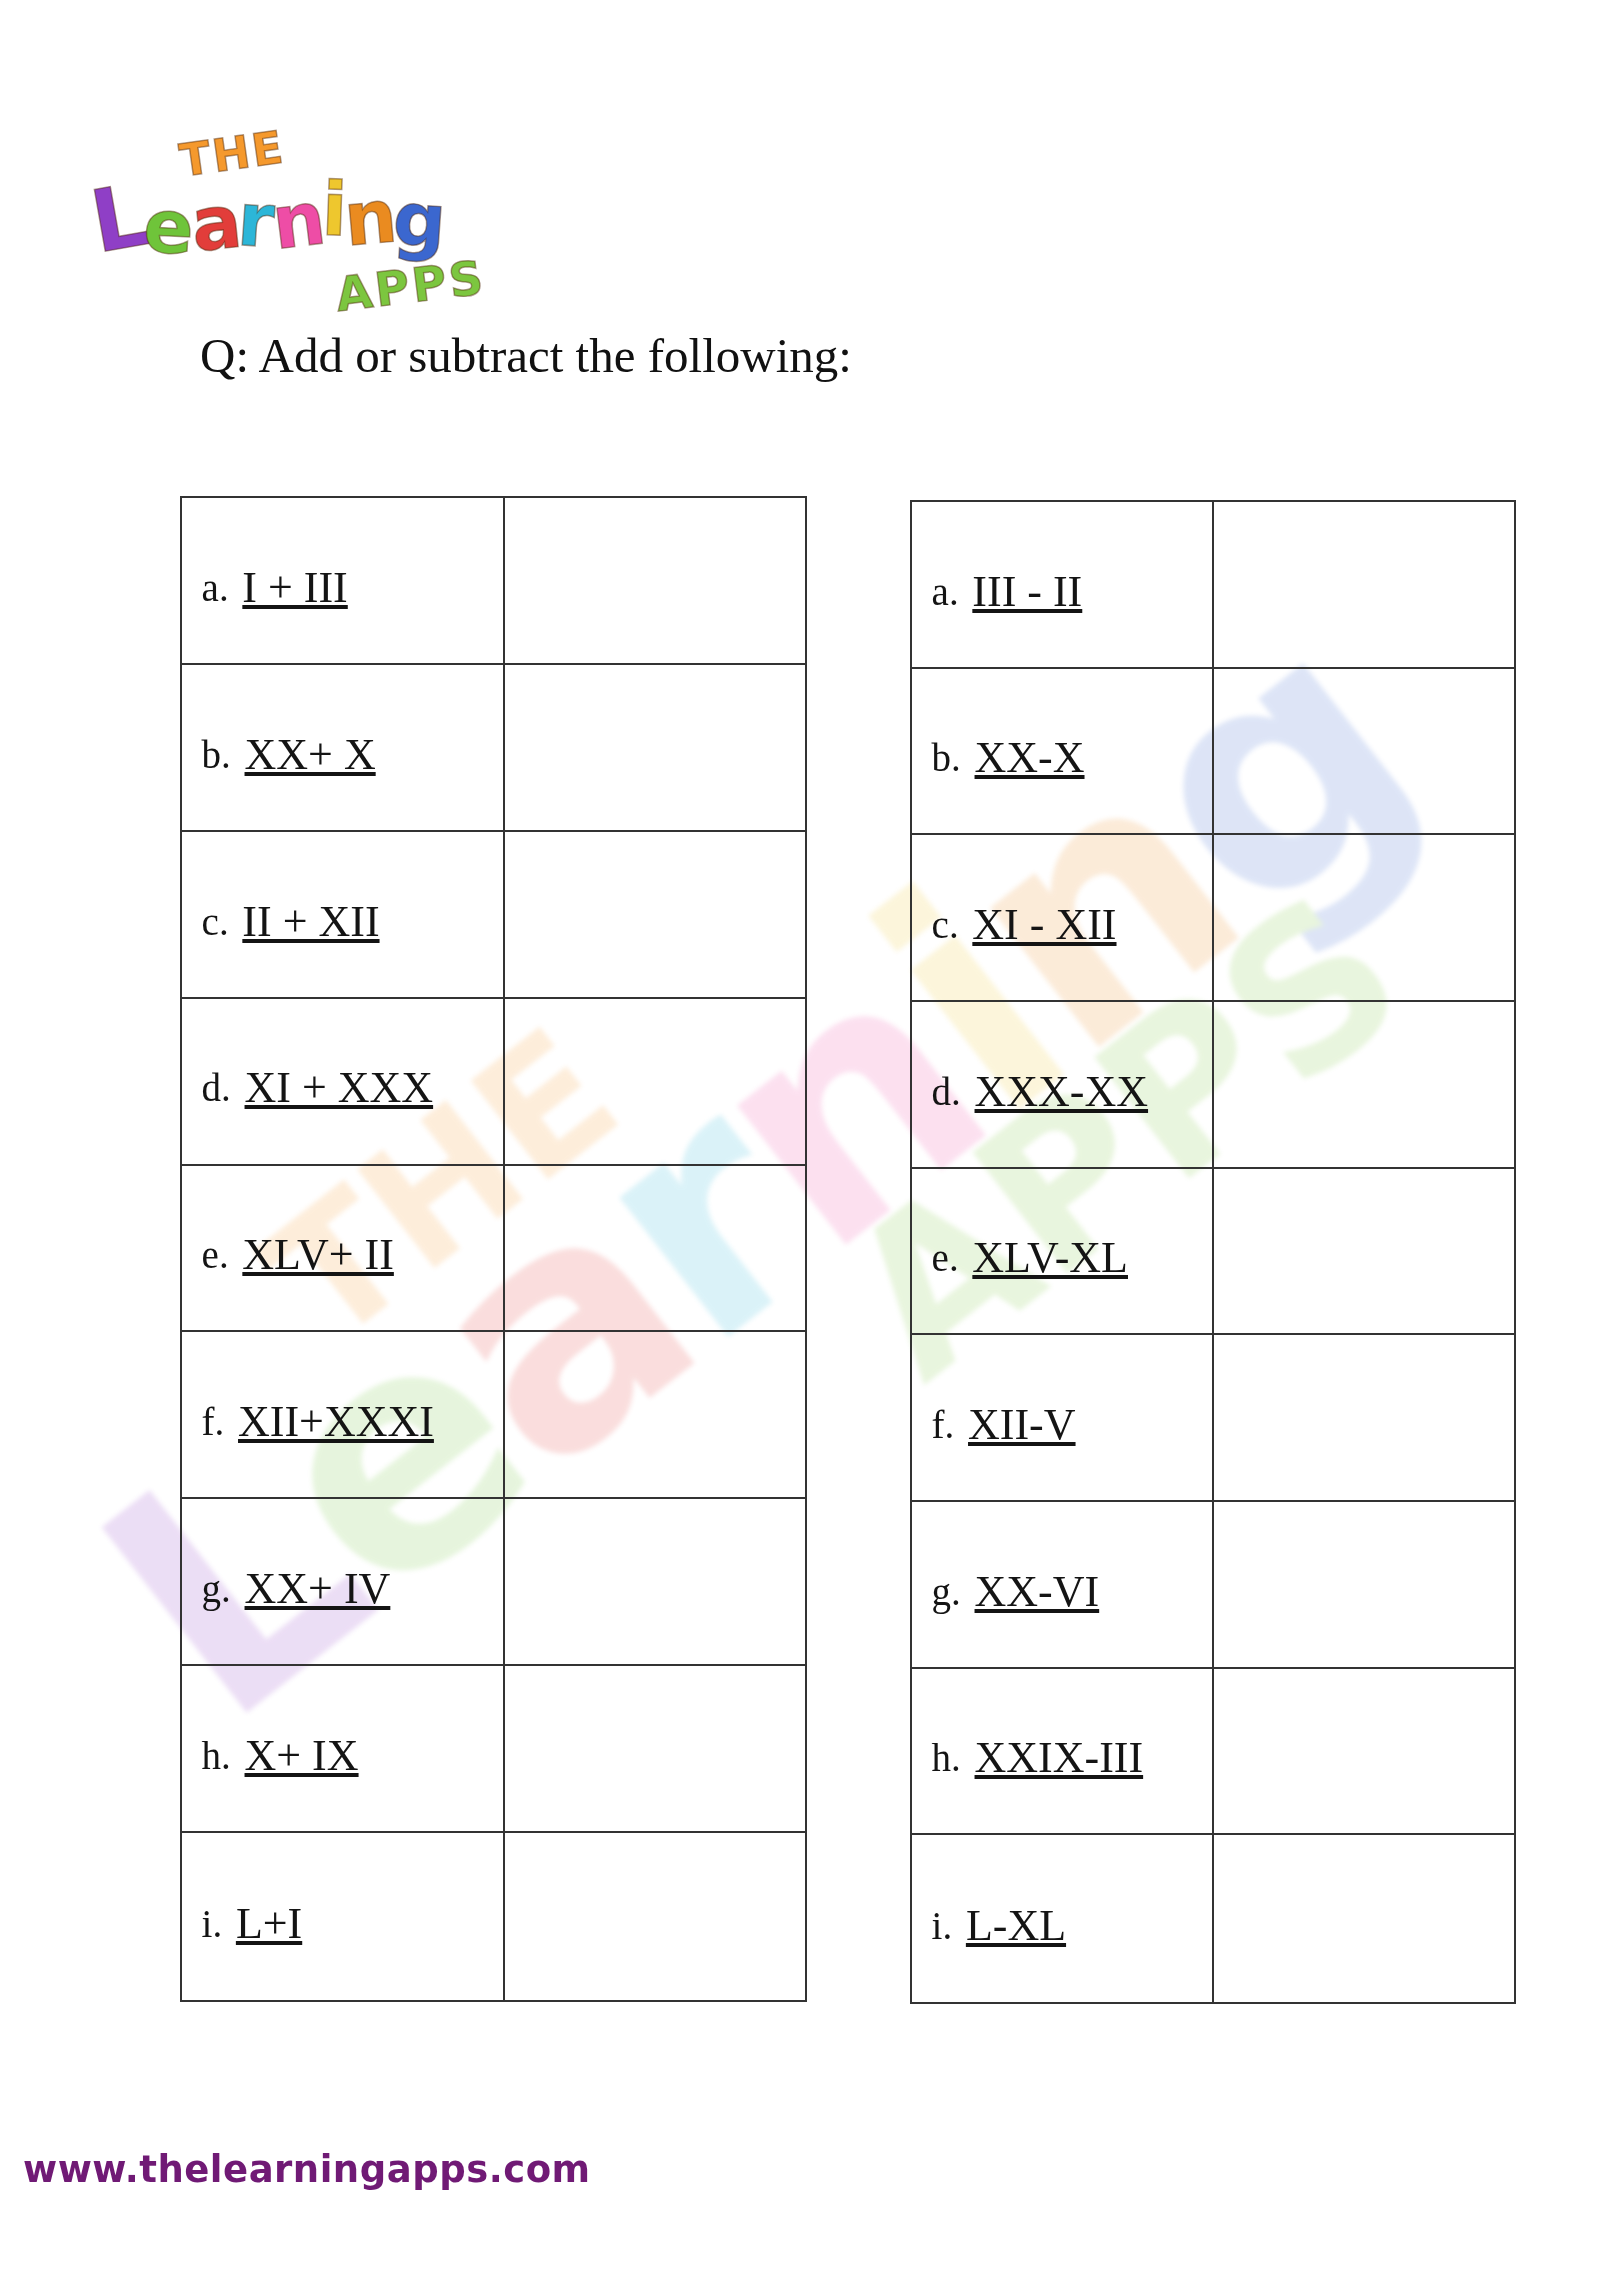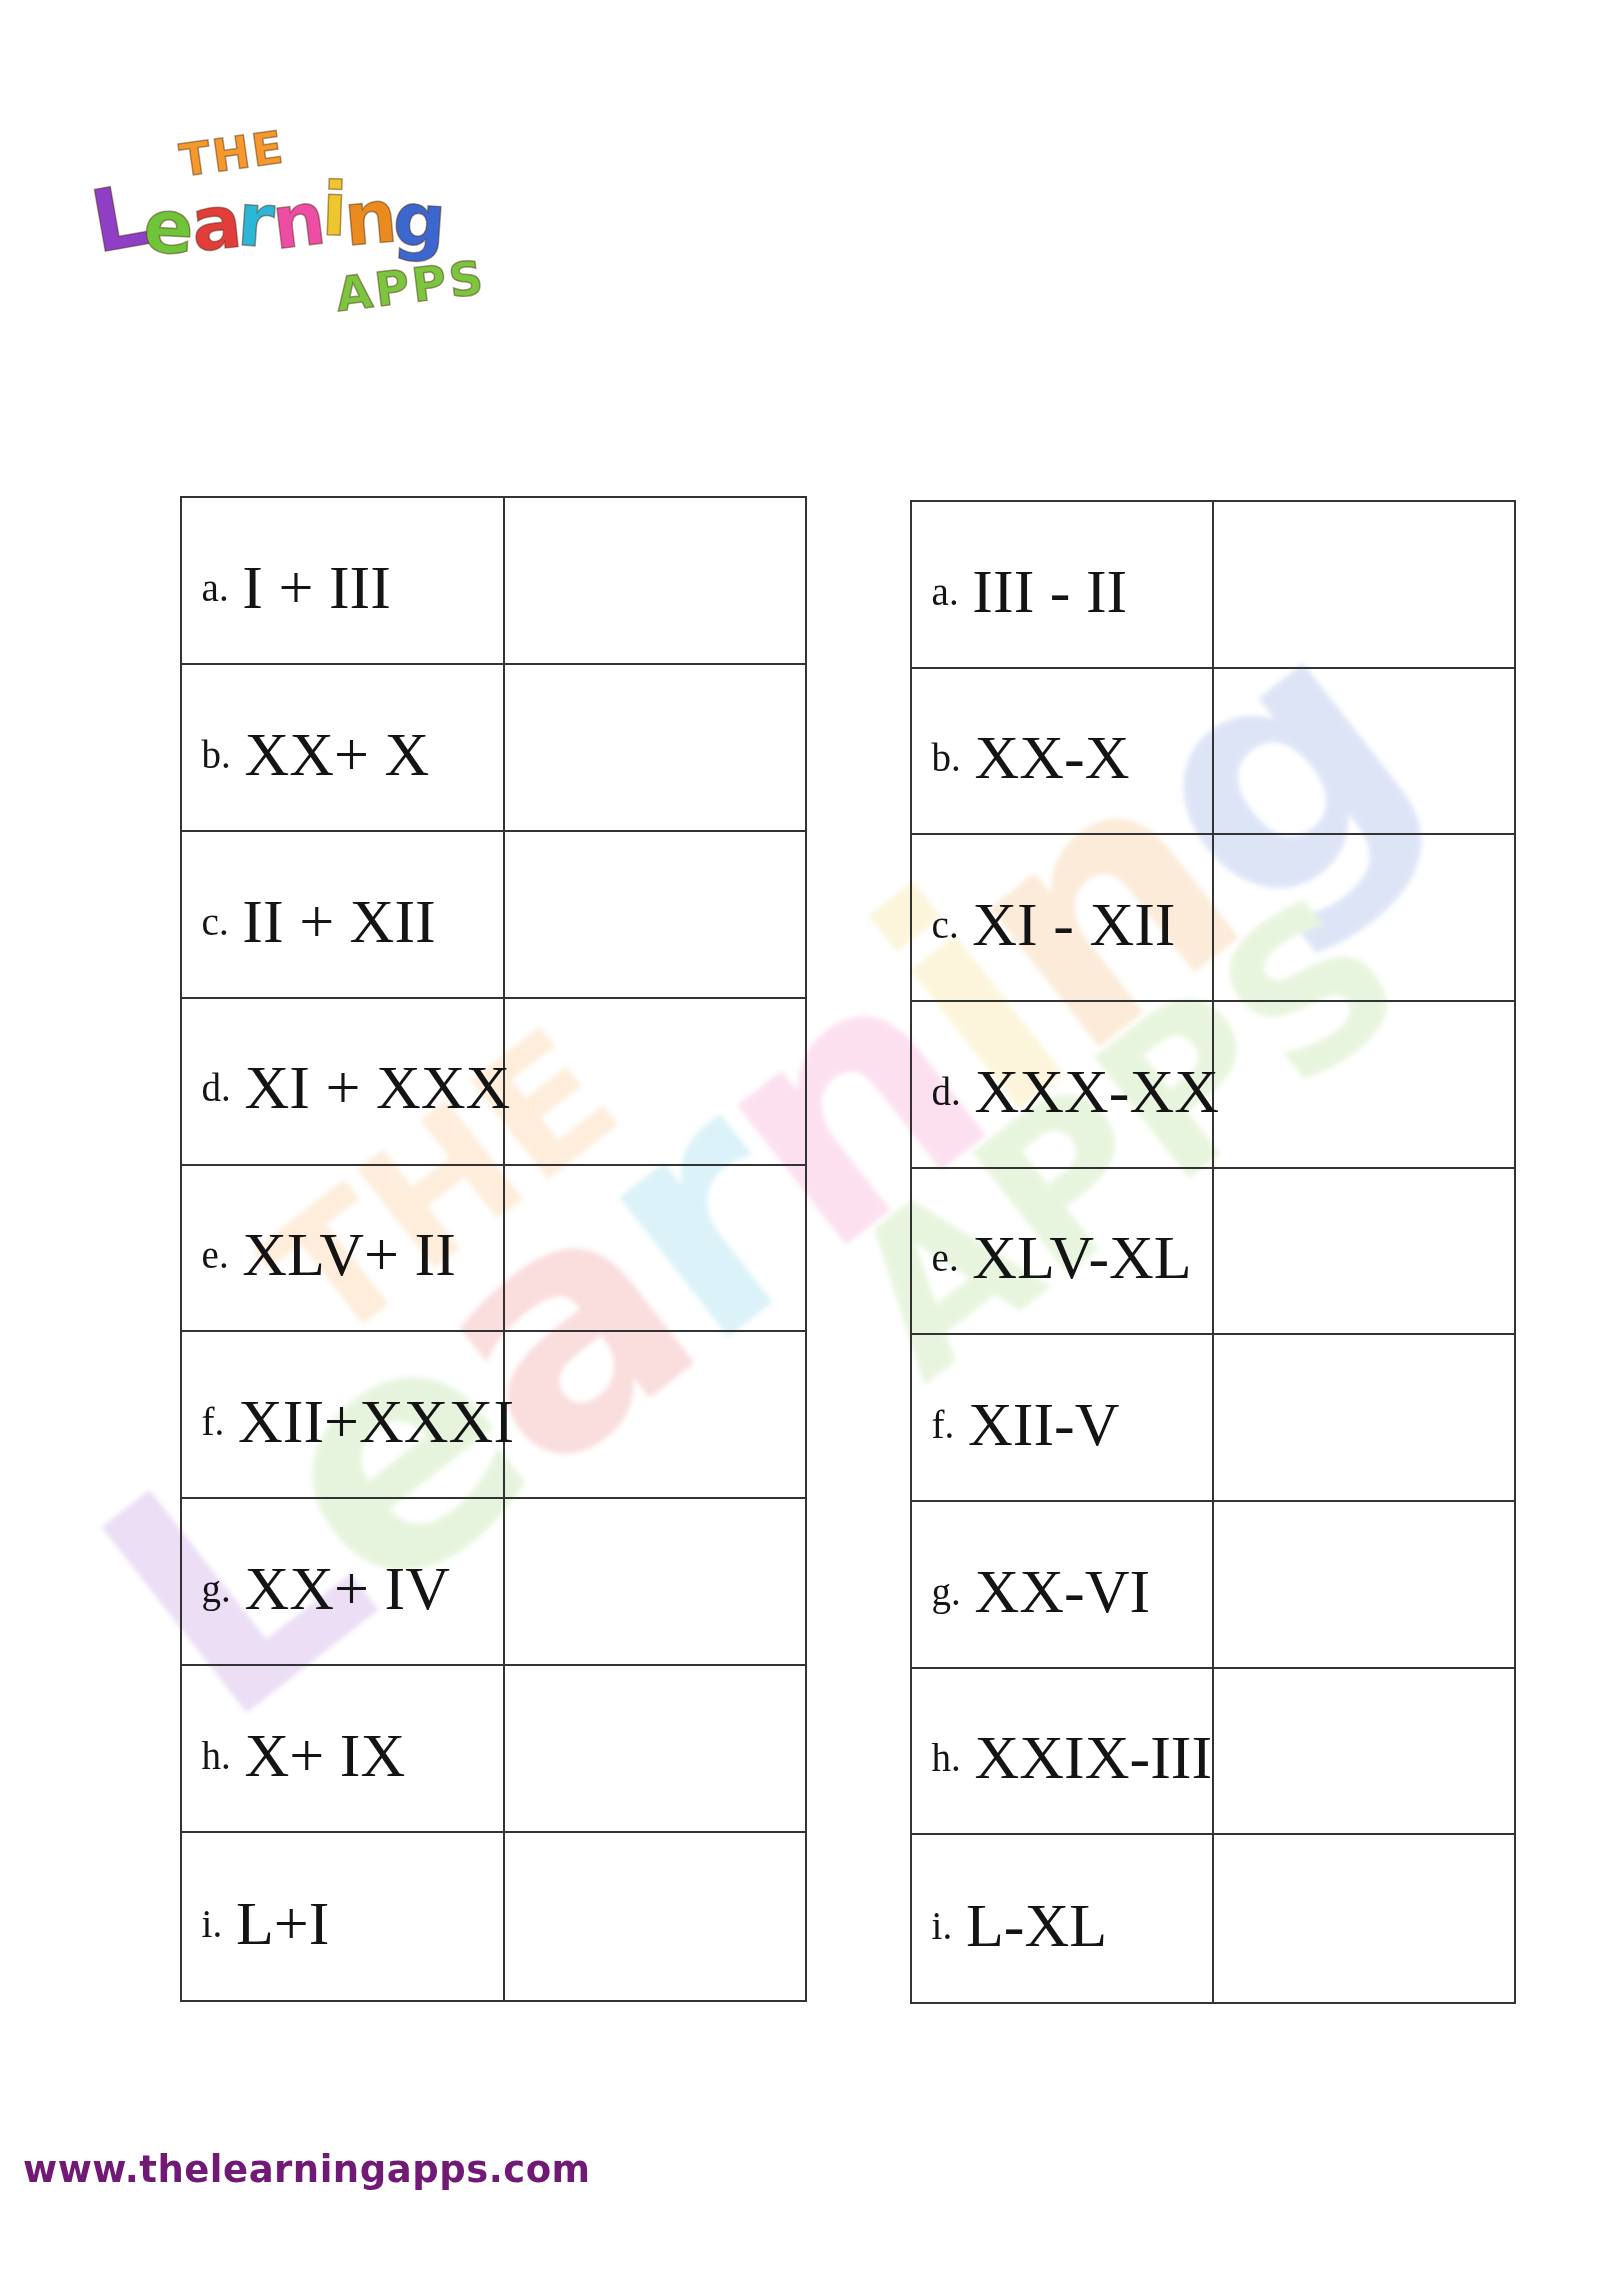--- a/index.html
+++ b/index.html
@@ -88,21 +88,21 @@
   .wtable.right .trow{grid-template-columns:302px 1fr;}
   .cell{min-width:0;}
   .cell.problem{
     border-right:2px solid #333;
     display:flex;align-items:center;
     padding:13.7px 0 0 19.6px;
     font-family:"Liberation Serif",serif;color:#141414;
     white-space:nowrap;
   }
   .plabel{font-size:39px;margin-right:13.7px;}
-  .ptext{font-size:62px;}
+  .ptext{font-size:44px;text-decoration:underline;}
 </style>
 </head>
 <body>
 
 <div class="page">
 
   <div class="watermark">
     <div class="wm-inner">
       <div class="wm-the" style="color: rgb(245, 153, 45);">THE</div>
       <div class="wm-learning">
@@ -112,20 +112,21 @@
     </div>
   </div>
 
   <div class="logo">
     <span class="logo-the" style="color: rgb(245, 153, 45);">THE</span>
     <span class="logo-learning"><span class="ltr" style="color: rgb(143, 63, 198);">L</span><span class="ltr" style="color: rgb(111, 196, 58);">e</span><span class="ltr" style="color: rgb(226, 61, 58);">a</span><span class="ltr" style="color: rgb(44, 182, 216);">r</span><span class="ltr" style="color: rgb(238, 77, 166);">n</span><span class="ltr" style="color: rgb(238, 199, 46);">i</span><span class="ltr" style="color: rgb(234, 139, 32);">n</span><span class="ltr" style="color: rgb(59, 103, 207);">g</span></span>
     <span class="logo-apps" style="color: rgb(124, 198, 63);">APPS</span>
   </div>
 
 
+  <div class="question">Q: Add or subtract the following:</div>
 
   <div class="wtable left">
     <div class="trow">
       <div class="cell problem">
           <span class="plabel">a.</span>
           <span class="ptext">I + III</span>
         </div>
       <div class="cell answer"></div>
     </div>
     <div class="trow">

